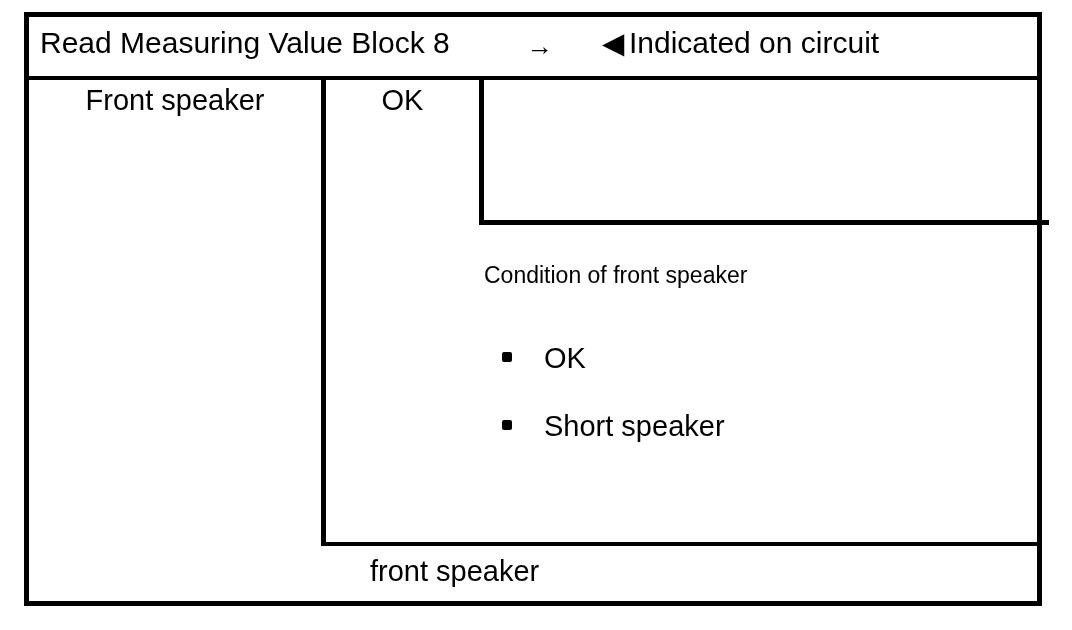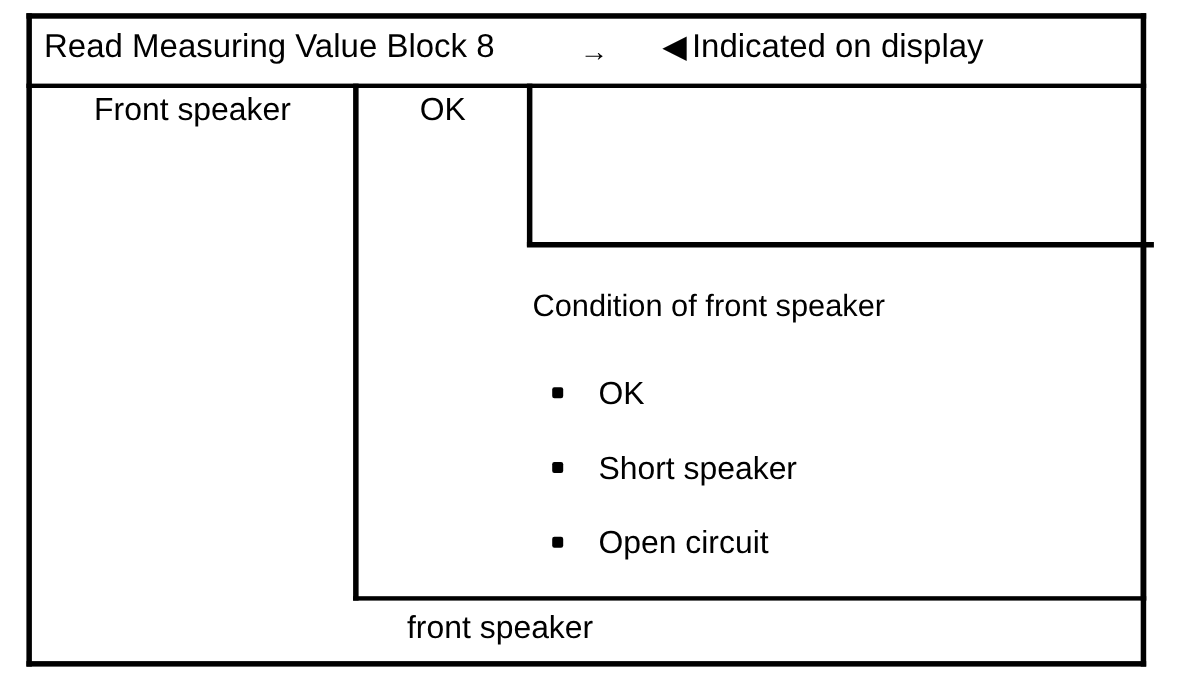--- a/index.html
+++ b/index.html
@@ -87,21 +87,21 @@
     width: 153px;
     text-align: center;
     font-size: 29px;
   }
 
   .condition-title {
     left: 484px;
     top: 264px;
     width: 560px;
     text-align: left;
-    font-size: 28px;
+    font-size: 23px;
   }
 
   .bullet-list {
     position: absolute;
     left: 484px;
     top: 344px;
     width: 560px;
     margin: 0;
     padding: 0;
     list-style: none;
@@ -143,21 +143,21 @@
   <div class="rule frame-right"></div>
 
   <div class="rule header-sep"></div>
 
   <div class="txt header-title">Read Measuring Value Block 8</div>
 
   <div class="txt header-arrow">→</div>
 
   <div class="txt header-triangle">◀</div>
 
-  <div class="txt header-indicated">Indicated on display</div>
+  <div class="txt header-indicated">Indicated on circuit</div>
 
   <div class="rule col-div-1"></div>
   <div class="rule col-div-2"></div>
   <div class="rule mid-rule"></div>
   <div class="rule col-div-3"></div>
   <div class="rule bottom-rule"></div>
 
   <div class="txt cell-front-speaker">Front speaker</div>
 
   <div class="txt cell-ok">OK</div>
@@ -166,21 +166,17 @@
 
   <ul class="bullet-list">
     <li>
       <span class="bullet-dot"></span>
       <span class="bullet-label">OK</span>
     </li>
     <li>
       <span class="bullet-dot"></span>
       <span class="bullet-label">Short speaker</span>
     </li>
-    <li>
-      <span class="bullet-dot"></span>
-      <span class="bullet-label">Open circuit</span>
-    </li>
   </ul>
 
   <div class="txt footer-label">front speaker</div>
 
 </div>
 
 </body></html>

